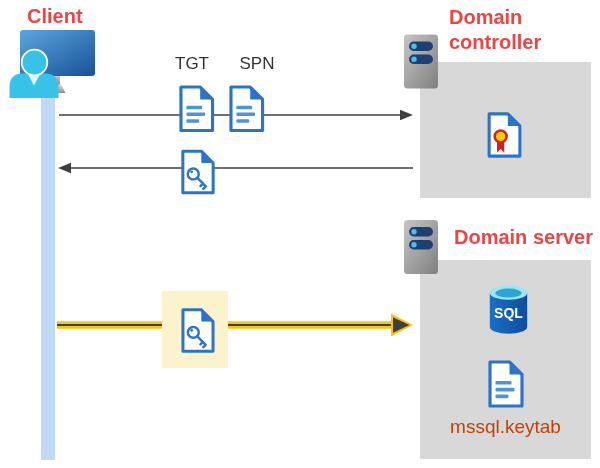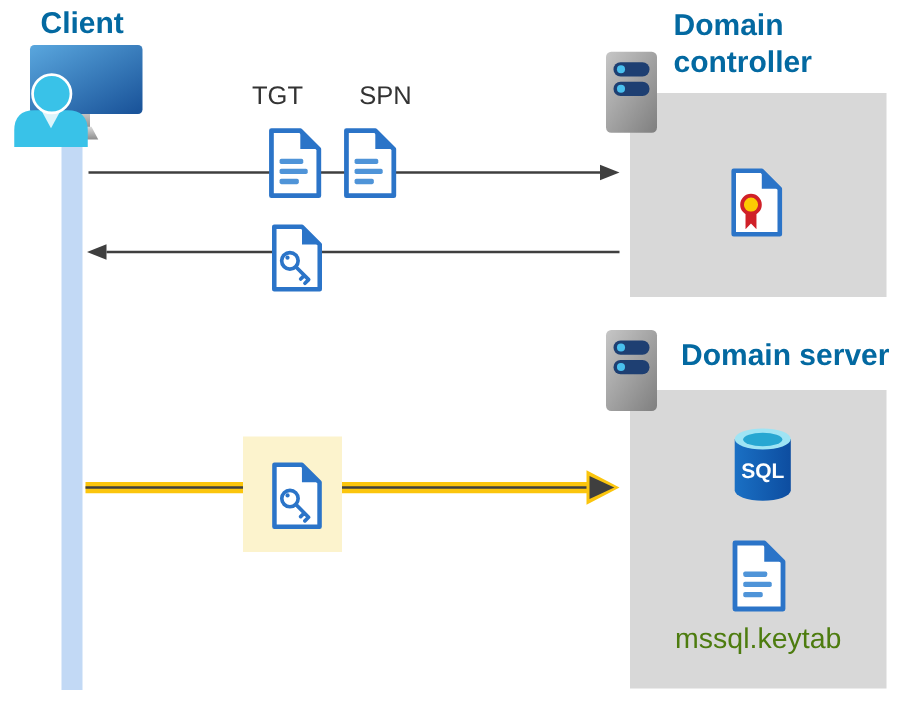--- a/index.html
+++ b/index.html
@@ -1,22 +1,22 @@
 <!DOCTYPE html>
 <html><head>
 <meta charset="utf-8">
 <style>
   html,body{margin:0;padding:0;background:#ffffff;}
   #canvas{position:relative;width:600px;height:468px;background:#ffffff;overflow:hidden;
           font-family:"Liberation Sans",sans-serif;}
   .abs{position:absolute;}
   .panel{background:#d8d8d8;z-index:0;}
-  .title{font-weight:bold;font-size:20px;line-height:25px;color:#0369a1;z-index:5;}
+  .title{font-weight:bold;font-size:20px;line-height:25px;color:#ef4444;z-index:5;}
   .ticket-label{font-size:17px;color:#333333;text-align:center;z-index:5;}
-  .file-label{font-size:19px;color:#4d7c0f;text-align:center;z-index:5;}
+  .file-label{font-size:19px;color:#c2410c;text-align:center;z-index:5;}
   .lifeline{background:#c2d9f5;z-index:1;}
   .highlight-box{background:#fcf3cd;z-index:3;}
   svg.icon{display:block;z-index:4;}
   svg.arrows{z-index:2;}
 </style>
 </head>
 <body>
 
 <div id="canvas">
 
@@ -96,21 +96,21 @@
   <div class="abs title" style="left:27px;top:4px;">Client</div>
   <svg class="abs icon" style="left:0;top:28px;" width="100" height="70" viewBox="0 0 100 70">
     <rect x="49" y="44" width="11" height="14" fill="url(#gStand)"></rect>
     <path d="M42.5 65 L65.5 65 L61 56.5 L47 56.5 Z" fill="url(#gStand)"></path>
     <rect x="20" y="2" width="75" height="46" rx="3" fill="url(#gMon)"></rect>
     <path d="M9.5 70 V59 Q9.5 45.5 23 45.5 H45 Q58.5 45.5 58.5 59 V70 Z" fill="#39c2e8"></path>
     <path d="M27.5 45.5 L34 57.5 L40.5 45.5 Z" fill="#ddf4fb"></path>
     <circle cx="34.5" cy="34.5" r="12.8" fill="#39c2e8" stroke="#ffffff" stroke-width="1.8"></circle>
   </svg>
 
-  <div class="abs ticket-label" style="left:158px;top:54px;width:44px;text-align:right;">TGT</div>
+  <div class="abs ticket-label" style="left:170px;top:54px;width:44px;">TGT</div>
   <div class="abs ticket-label" style="left:235px;top:54px;width:44px;">SPN</div>
   <svg class="abs icon" style="left:178px;top:84px;" width="37.5" height="49.5" viewBox="0 0 38 50">
       <use href="#sym-doc"></use>
     </svg>
   <svg class="abs icon" style="left:228px;top:84px;" width="37.5" height="49.5" viewBox="0 0 38 50">
       <use href="#sym-doc"></use>
     </svg>
 
   <svg class="abs icon" style="left:180px;top:147px;" width="36" height="50" viewBox="0 0 38 50">
       <use href="#sym-doc-key"></use>

